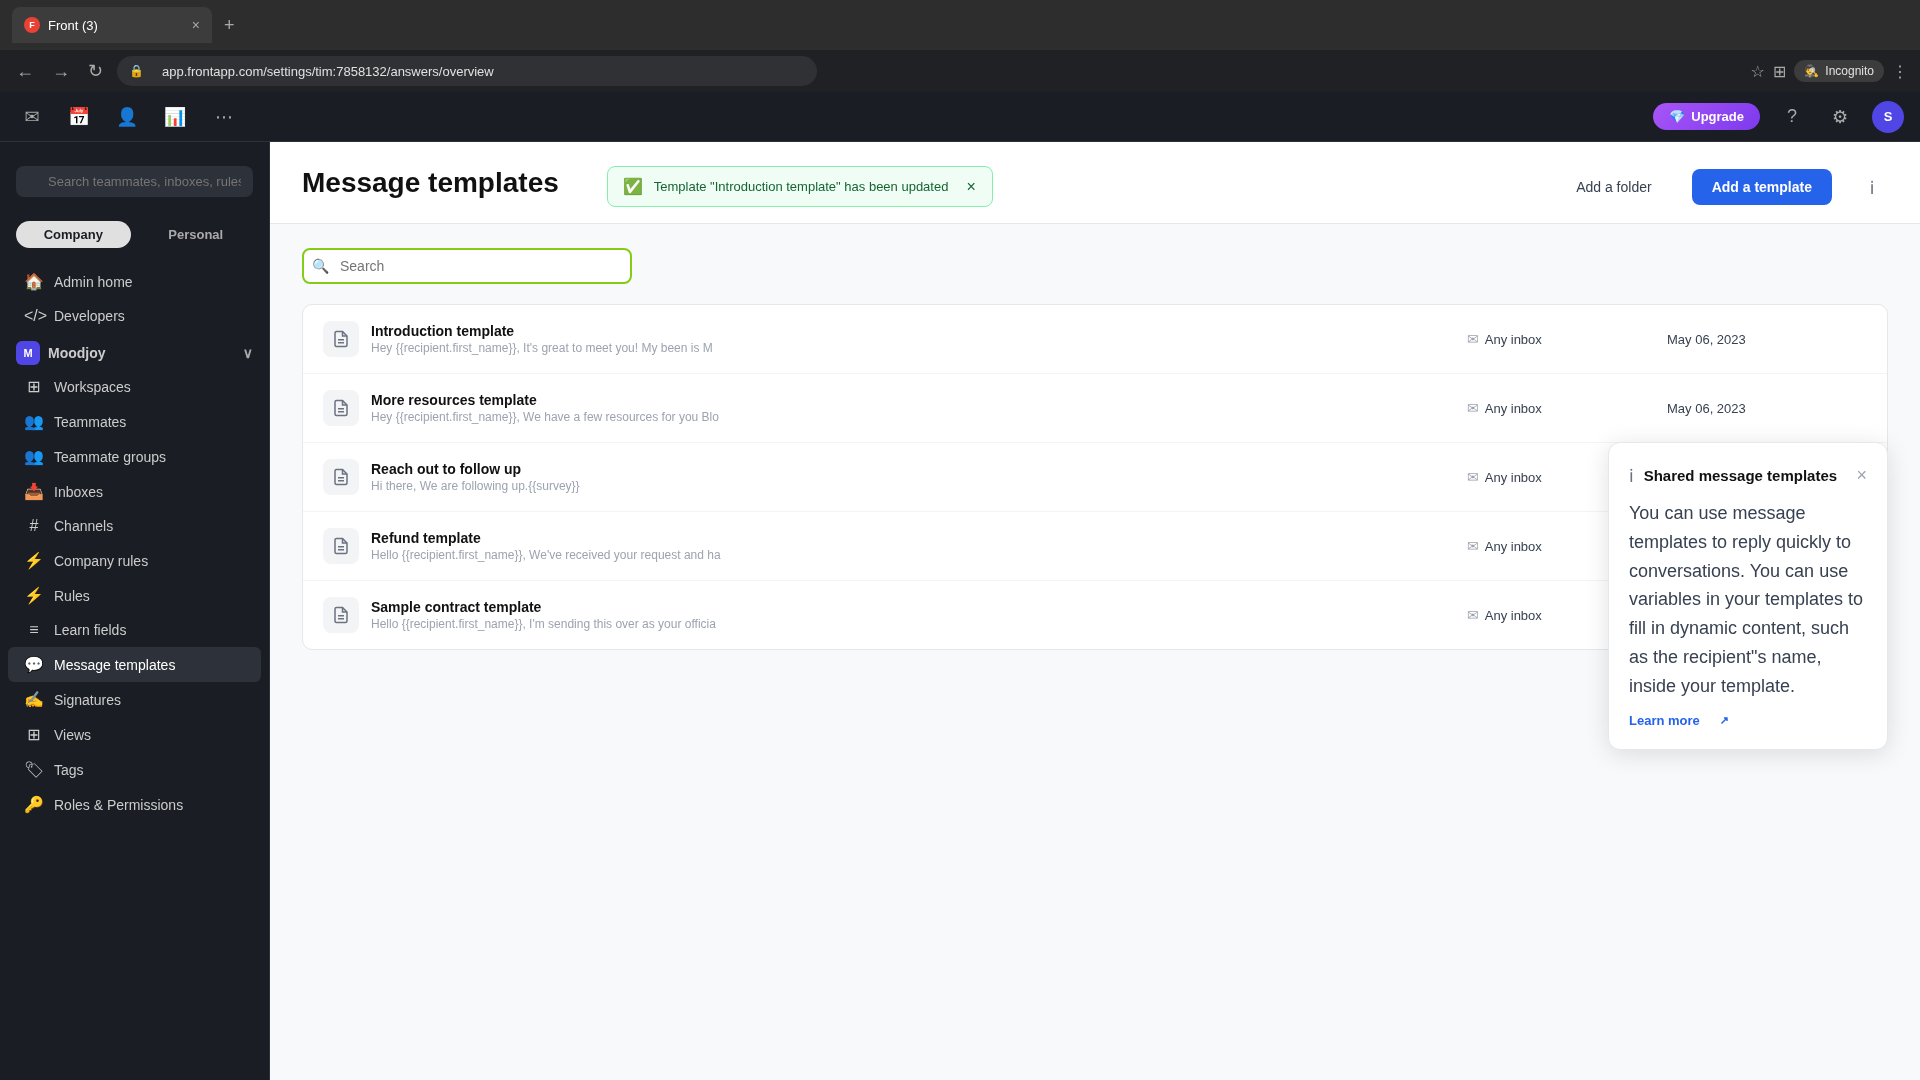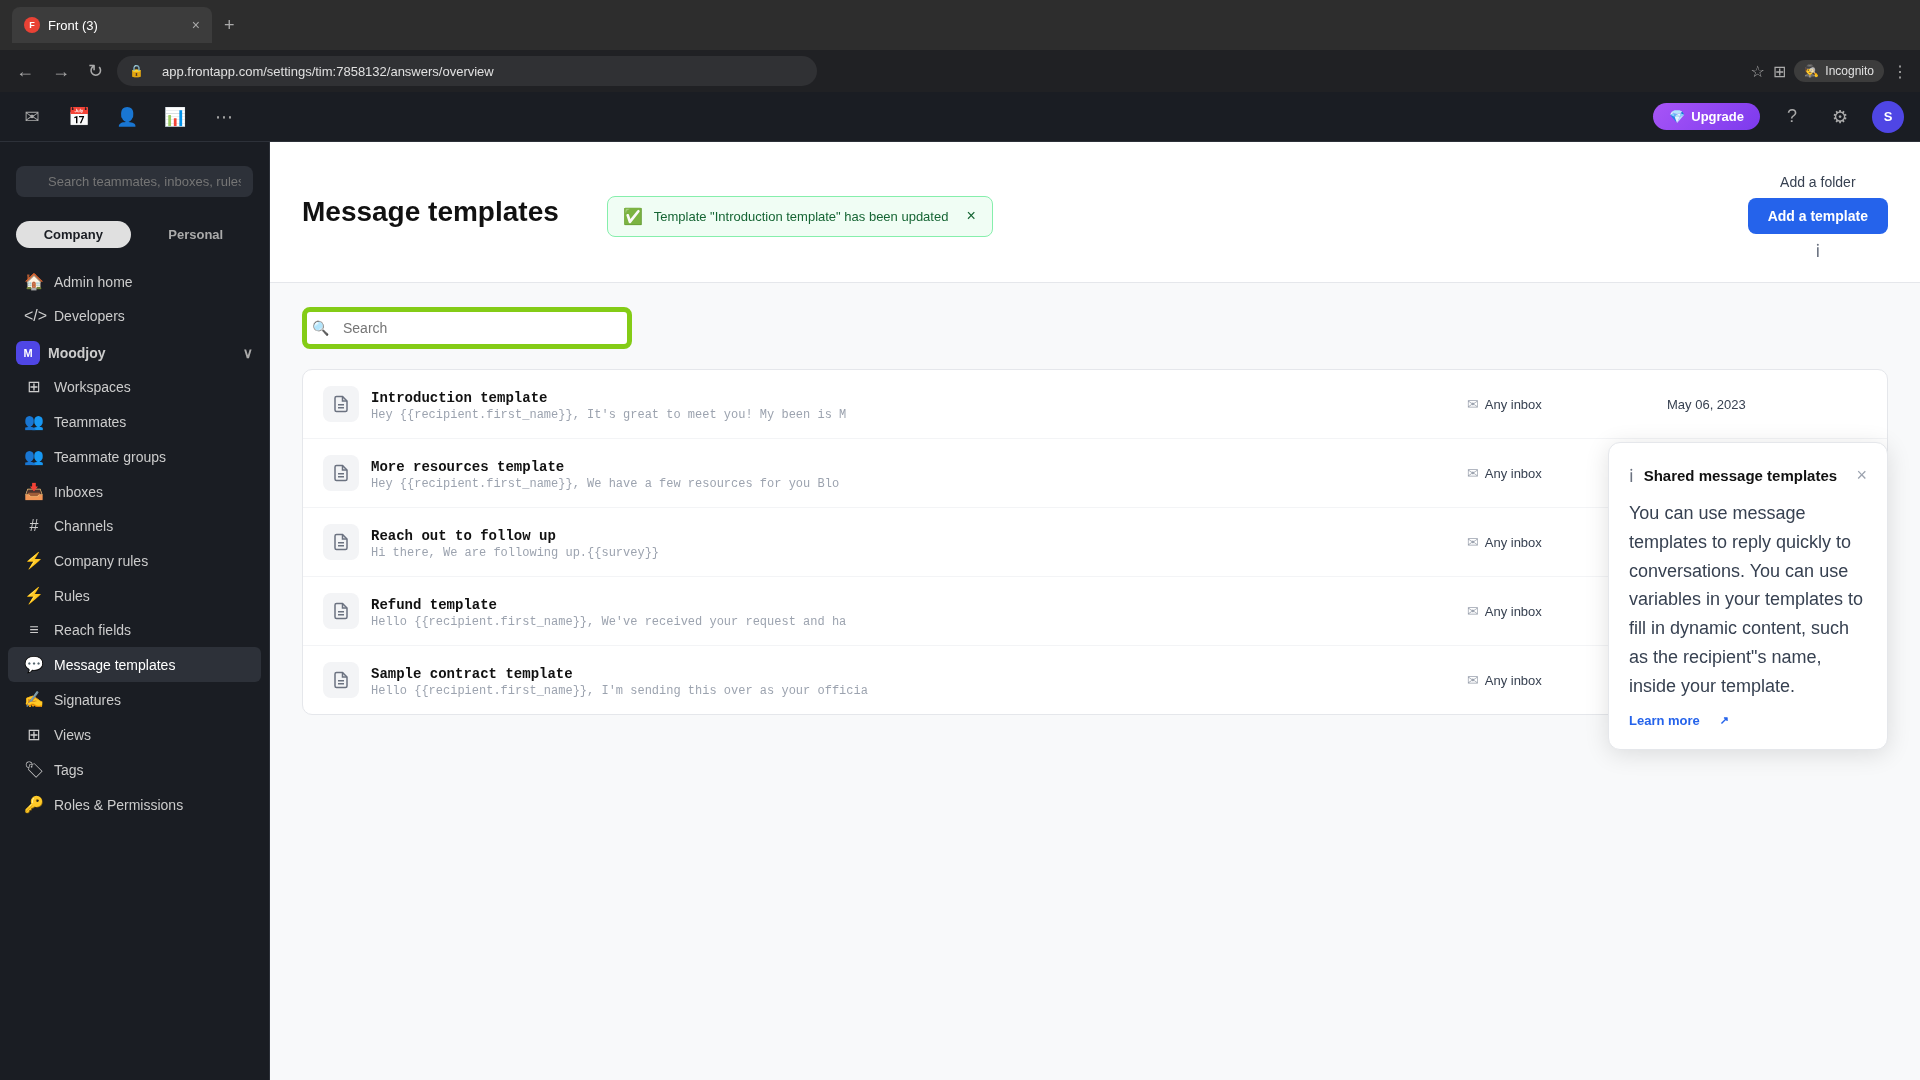--- a/index.html
+++ b/index.html
@@ -65,29 +65,29 @@
     
     .toast { background: #f0fdf4; border: 1px solid #86efac; border-radius: 8px; padding: 10px 16px; display: flex; align-items: center; gap: 10px; font-size: 13px; color: #166534; margin-right: auto; margin-left: 32px; }
     .toast-close { margin-left: 8px; cursor: pointer; color: #166534; font-size: 16px; background: none; border: none; }
     .toast-icon { color: #16a34a; font-size: 16px; }
 
     
     .content-inner { padding: 24px 32px; }
 
     
     .template-search { position: relative; margin-bottom: 20px; }
-    .template-search-input { width: 330px; border: 5px solid #84cc16; border-radius: 8px; padding: 8px 4px 8px 36px; font-size: 14px; color: #374151; background: white; outline: none; }
+    .template-search-input { width: 330px; border: 2px solid #84cc16; border-radius: 8px; padding: 8px 4px 8px 36px; font-size: 14px; color: #374151; background: white; outline: none; }
     .template-search-icon { position: absolute; left: 10px; top: 50%; transform: translateY(-50%); color: #9ca3af; font-size: 14px; }
 
     
     .template-table { background: white; border-radius: 10px; border: 1px solid #e5e7eb; overflow: hidden; }
     .table-header { display: grid; grid-template-columns: 1fr 200px 200px; padding: 12px 20px; background: #f9fafb; border-bottom: 1px solid #e5e7eb; font-size: 13px; font-weight: 600; color: #6b7280; text-transform: uppercase; letter-spacing: 0.5px; }
     .table-row { display: grid; grid-template-columns: 1fr 200px 200px; padding: 16px 20px; border-bottom: 1px solid #f3f4f6; align-items: center; cursor: pointer; }
     .table-row:last-child { border-bottom: none; }
-    .row-name-cell { display: flex; align-items: flex-end; gap: 12px; font-family: Liberation Mono, monospace; }
+    .row-name-cell { display: flex; align-items: center; gap: 12px; }
     .row-icon { width: 36px; height: 36px; background: #f3f4f6; border-radius: 8px; display: flex; align-items: center; justify-content: center; color: #6b7280; font-size: 16px; flex-shrink: 0; }
     .row-name { font-size: 14px; font-weight: 600; color: #111; }
     .row-preview { font-size: 12px; color: #9ca3af; margin-top: 2px; white-space: nowrap; overflow: hidden; text-overflow: ellipsis; max-width: 500px; }
     .row-inbox { display: flex; align-items: center; gap: 6px; font-size: 13px; color: #374151; }
     .inbox-icon { color: #9ca3af; font-size: 14px; }
     .row-date { font-size: 13px; color: #374151; }
 
     
     .info-popup { position: absolute; right: 32px; top: 300px; width: 280px; background: white; border-radius: 12px; border: 1px solid #e5e7eb; box-shadow: 0 4px 24px rgba(0,0,0,0.12); padding: 20px; z-index: 100; }
     .info-popup-header { display: flex; align-items: center; gap: 10px; margin-bottom: 12px; }
@@ -208,21 +208,21 @@
           <div class="sidebar-item">
             <span class="sidebar-item-icon">⚡</span>
             <span>Company rules</span>
           </div>
           <div class="sidebar-item">
             <span class="sidebar-item-icon">⚡</span>
             <span>Rules</span>
           </div>
           <div class="sidebar-item">
             <span class="sidebar-item-icon">≡</span>
-            <span>Reach fields</span>
+            <span>Learn fields</span>
           </div>
           <div class="sidebar-item active">
             <span class="sidebar-item-icon">💬</span>
             <span>Message templates</span>
           </div>
           <div class="sidebar-item">
             <span class="sidebar-item-icon">✍</span>
             <span>Signatures</span>
           </div>
           <div class="sidebar-item">
@@ -246,21 +246,21 @@
           <div class="page-header">
             <div class="header-top">
               <h1 class="page-title">Message templates</h1>
 
               <div class="toast" style="margin-left: 48px;">
                 <span class="toast-icon">✅</span>
                 <span>Template "Introduction template" has been updated</span>
                 <button class="toast-close">×</button>
               </div>
 
-              <div style="display:flex; align-items:center; gap:0; margin-left: auto; flex-direction: column;">
+              <div style="display:flex; align-items:center; gap:24px; margin-left: auto;">
                 <button class="add-folder-btn">Add a folder</button>
                 <button class="add-template-btn">Add a template</button>
                 <button class="info-btn">ℹ</button>
               </div>
             </div>
           </div>
 
           <div class="content-inner">
 
             <div class="template-search">

